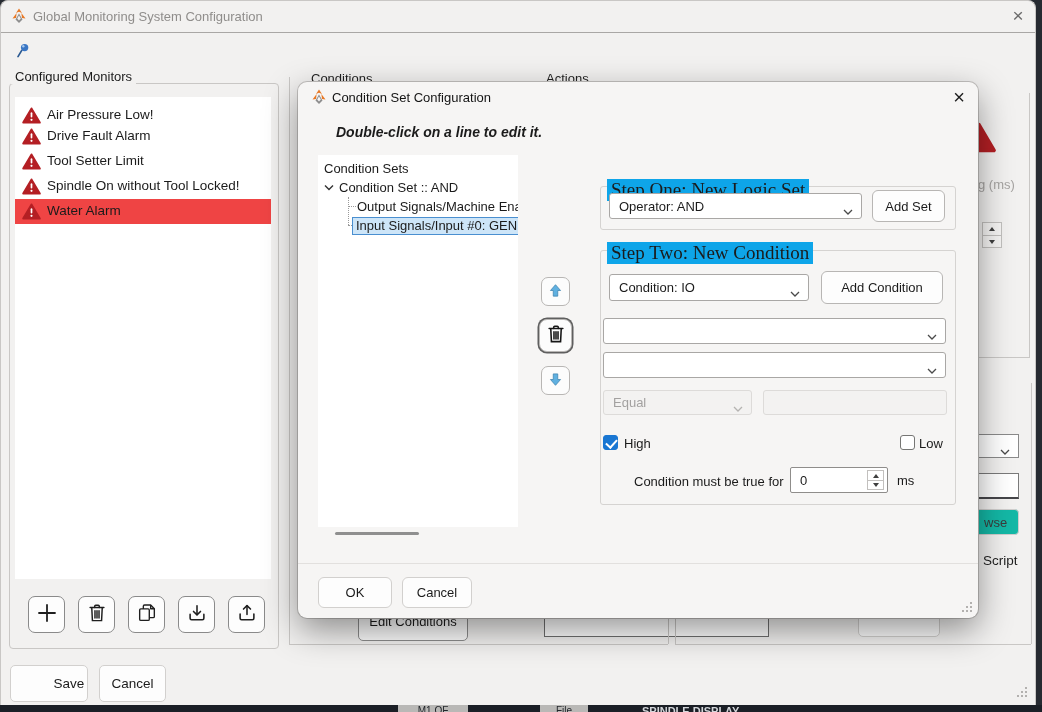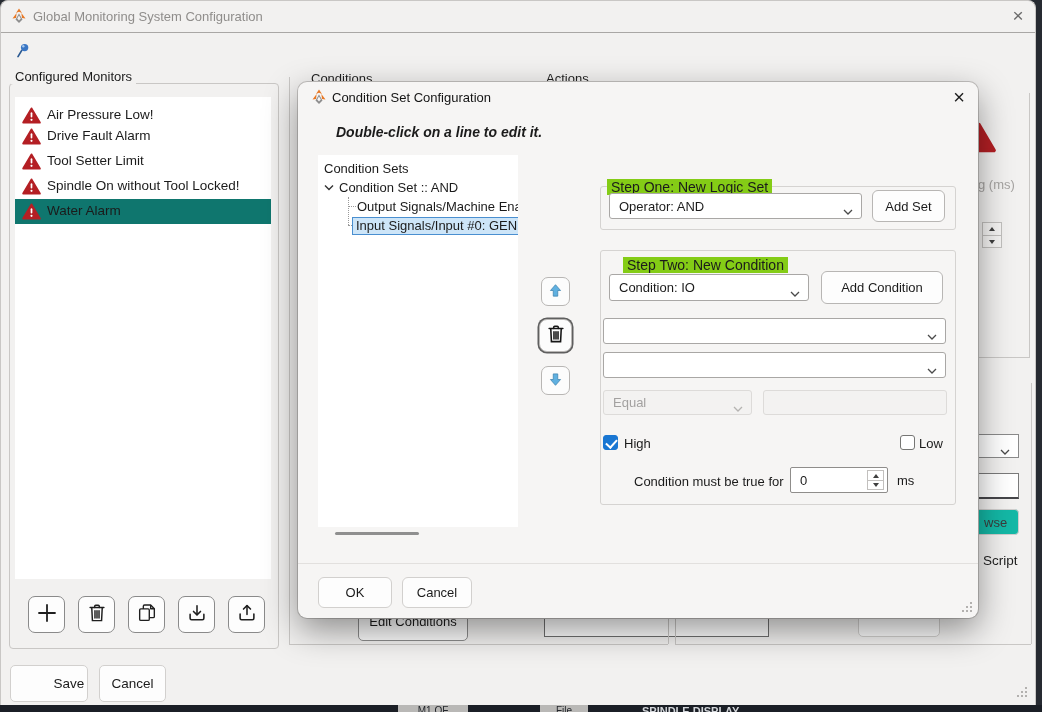--- a/index.html
+++ b/index.html
@@ -20,21 +20,21 @@
   }
   .titlebar-title { color:#8f8d8b; font-size:13px; }
   .win-close { color:#6b6b6b; font-size:19px; line-height:22px; text-align:center; cursor:default; }
   .titlebar-sep { background:#a9a7a5; height:1px; }
 
   .fieldset { border:1px solid #c9c7c5; border-radius:4px; background:transparent; }
   .fieldset-label { background:#f2f1f0; padding:0 4px; font-size:13px; color:#1b1b1b; white-space:nowrap; }
 
   .monitor-list { background:#ffffff; overflow:hidden; }
   .monitor-row { position:absolute; left:0; width:100%; height:25px; display:flex; align-items:center; }
-  .monitor-row.selected { background:#0f766e; }
+  .monitor-row.selected { background:#ef4444; }
   .monitor-row .warn { position:absolute; left:7px; top:4px; width:19px; height:17px; }
   .monitor-row .mtext { position:absolute; left:32px; top:4px; font-size:13.5px; white-space:nowrap; }
 
   .toolbtn {
     position:absolute; width:37px; height:37px; background:#fdfdfd;
     border:1.5px solid #8a8a8a; border-radius:7px;
     display:flex; align-items:center; justify-content:center;
   }
   .btn {
     position:absolute; background:#fdfdfd; border:1px solid #d2d0ce; border-radius:5px;
@@ -77,21 +77,21 @@
   .tree-sel { background:#cde5f8; border:1px solid #4a8fd0; padding:0 3px; height:18px; display:flex; align-items:center; }
   .tree-dot-v { position:absolute; border-left:1px dotted #9a9a9a; width:0; }
   .tree-dot-h { position:absolute; border-top:1px dotted #9a9a9a; height:0; }
   .hscroll-thumb { position:absolute; left:37px; top:450px; width:84px; height:3px; background:#8f8f8f; border-radius:2px; }
 
   .vbtn { position:absolute; width:29px; height:29px; background:#fcfcfc; border:1px solid #b8b6b4; border-radius:7px;
     display:flex; align-items:center; justify-content:center; }
   .vbtn.trash { width:33px; height:33px; box-shadow:0 0 0 1.5px #5f5f5f; border-radius:8px; }
 
   .dlg-group { position:absolute; border:1px solid #d5d3d1; border-radius:3px; }
-  .dlg-group-label { position:absolute; background:#84cc16; padding:0 4px; font-size:14px; }
+  .dlg-group-label { position:absolute; background:#0ea5e9; padding:0 4px; font-size:19px;font-family:Liberation Serif, serif; }
 
   .combo { position:absolute; background:#ffffff; border:1px solid #a9a7a5; border-radius:3px;
     display:flex; align-items:center; padding:0 26px 0 9px; font-size:13px; white-space:nowrap; }
   .combo .chev { position:absolute; right:8px; top:50%; margin-top:-3px; }
   .combo.disabled { background:#f3f2f1; border-color:#dddbd9; color:#a3a1a0; }
   .dlg-btn { position:absolute; background:#fdfdfd; border:1px solid #b8b6b4; border-radius:6px;
     display:flex; align-items:center; justify-content:center; font-size:13px; }
   .dis-input { position:absolute; background:#f3f2f1; border:1px solid #dddbd9; border-radius:3px; }
 
   .checkbox { position:absolute; width:15px; height:15px; border-radius:3px; border:1px solid #767674; background:#fff; }
@@ -345,21 +345,21 @@
     <span class="dlg-group-label" style="left:309px;top:97px;">Step One: New Logic Set</span>
     <div class="combo" style="left:311px;top:111px;width:253px;height:26px;">
       <span>Operator: AND</span>
       <span class="chev"><svg width="10" height="6" viewBox="0 0 10 6" fill="none" stroke="#4a4a4a" stroke-width="1.3">
             <path d="M1 1l4 4 4-4"></path>
           </svg></span>
     </div>
     <div class="dlg-btn" style="left:574px;top:108px;width:73px;height:32px;">Add Set</div>
 
     <div class="dlg-group" style="left:302px;top:168px;width:356px;height:255px;"></div>
-    <span class="dlg-group-label" style="left:309px;top:175px;margin-left:16px;">Step Two: New Condition</span>
+    <span class="dlg-group-label" style="left:309px;top:160px;">Step Two: New Condition</span>
 
     <div class="combo" style="left:311px;top:192px;width:200px;height:27px;">
       <span>Condition: IO</span>
       <span class="chev"><svg width="10" height="6" viewBox="0 0 10 6" fill="none" stroke="#4a4a4a" stroke-width="1.3">
             <path d="M1 1l4 4 4-4"></path>
           </svg></span>
     </div>
     <div class="dlg-btn" style="left:523px;top:189px;width:122px;height:33px;">Add Condition</div>
 
     <div class="combo" style="left:305px;top:236px;width:343px;height:26px;">

